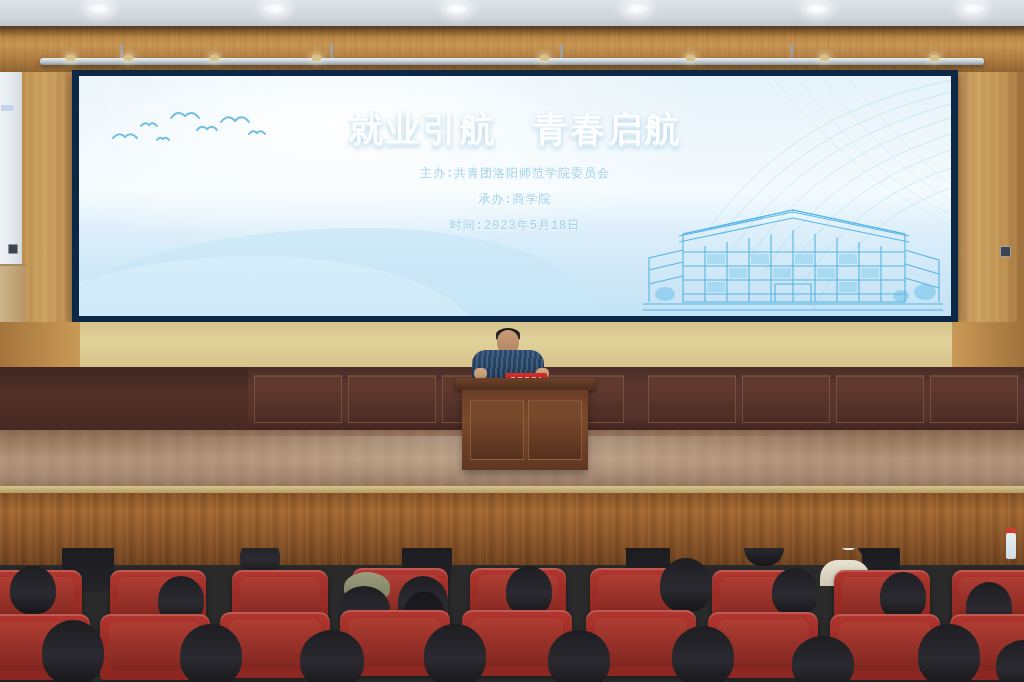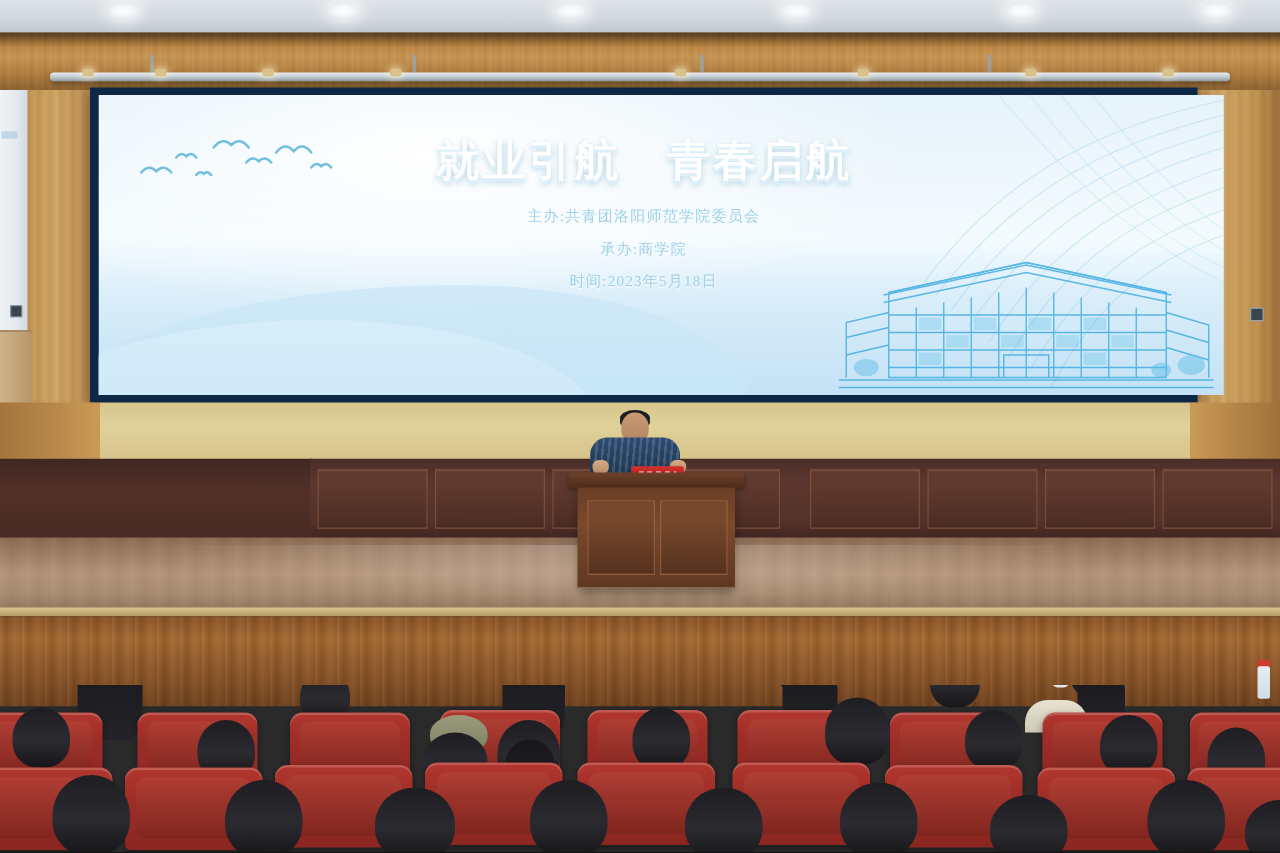--- a/index.html
+++ b/index.html
@@ -93,21 +93,20 @@
     position:absolute;left:72px;top:70px;width:886px;height:252px;
     background:#0d2746;
     box-shadow:0 3px 9px rgba(0,0,0,.45);
   }
   .screen{
     position:absolute;left:79px;top:76px;width:872px;height:240px;
     overflow:hidden;
     background:
       radial-gradient(ellipse 70% 90% at 30% 20%, #ffffff 0%, rgba(255,255,255,0) 60%),
       linear-gradient(180deg,#e6f3fa 0%,#eef7fc 28%,#f4fbfe 48%,#dbeefa 66%,#cfe8f7 82%,#c3e2f5 100%);
-    padding-left: 28px;
   }
   
   .hill-a{
     position:absolute;left:-40px;top:152px;width:560px;height:160px;
     background:linear-gradient(180deg,#cde9f8,#bfe2f5);
     border-radius:60% 42% 0 0 / 70% 58% 0 0;opacity:.85;
   }
   .hill-b{
     position:absolute;left:-80px;top:180px;width:480px;height:140px;
     background:linear-gradient(180deg,#d9eefa,#c9e6f7);
@@ -140,21 +139,21 @@
     font-family:"DejaVu Sans",sans-serif;
     font-size:40px;font-weight:bold;letter-spacing:3px;
     color:#f4fbff;
     text-shadow:
       0 0 1px #b6dcf0,
       0 2px 0 #e4f3fb,
       0 4px 7px rgba(110,170,205,.5);
     margin-top:6px;line-height:1.1;white-space:pre;
   }
   .sub-line{
-    font-family:Liberation Serif, serif;
+    font-family:Liberation Mono, monospace;
     font-size:12px;color:#9fd0e8;letter-spacing:1px;
     margin-top:9px;text-shadow:0 1px 1px rgba(255,255,255,.8);
     white-space:pre;
   }
   .sub-line.s1{margin-top:16px;}
 
   
   .backwall-upper{
     position:absolute;left:80px;top:322px;width:872px;height:48px;
     background:linear-gradient(180deg,#d6c48c 0%,#e0d19a 40%,#d5c288 100%);

